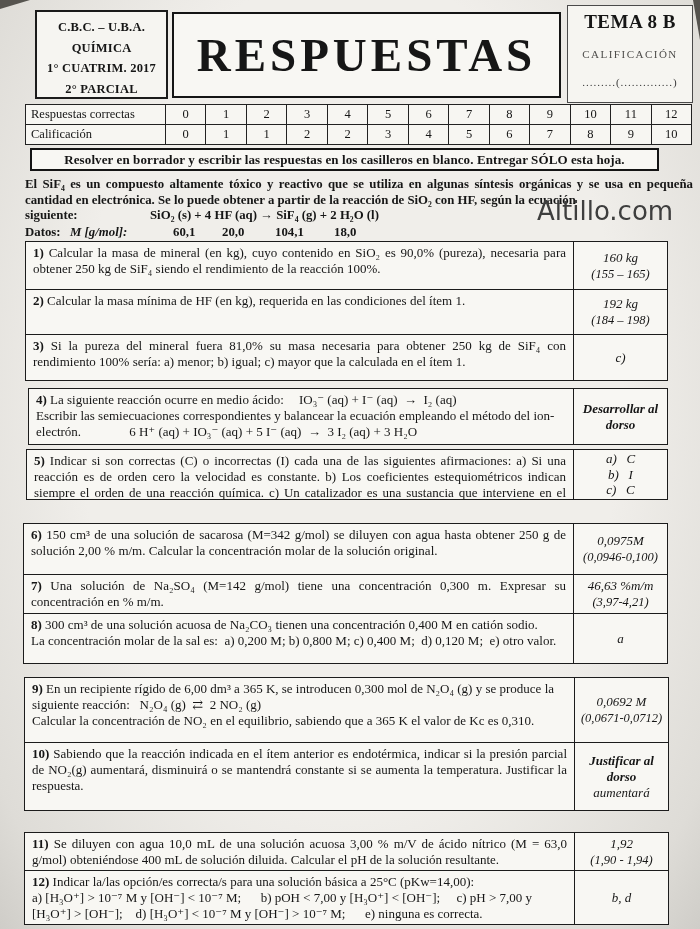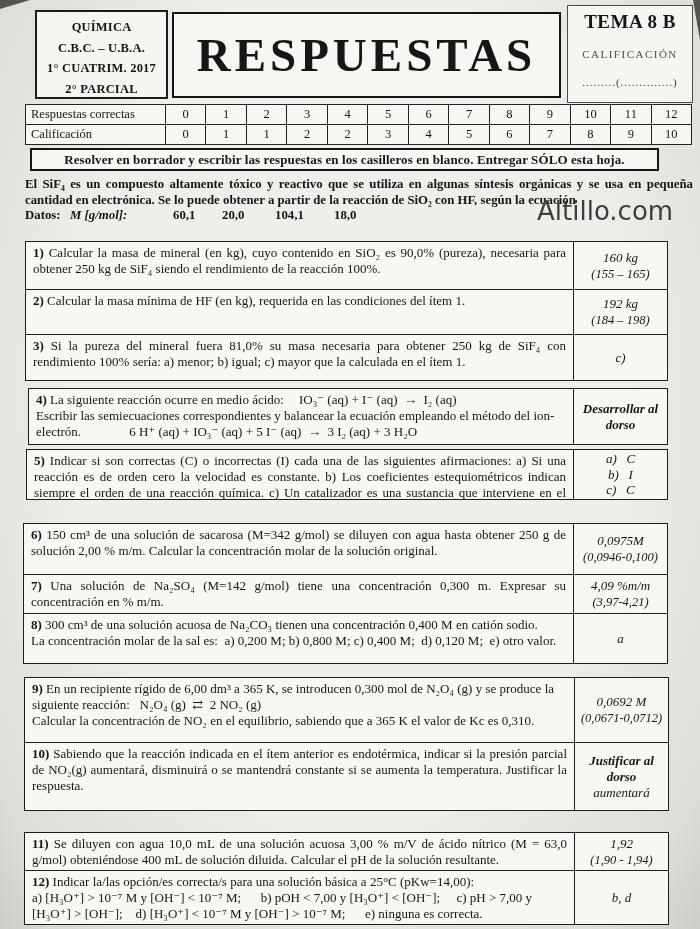--- a/index.html
+++ b/index.html
@@ -88,22 +88,22 @@
   .g4 .r0 { height:37px; } .g4 .r1 { height:54px; }
 </style>
 </head>
 <body>
 
 <div class="page">
   <div class="corner-tl"></div>
   <div class="corner-tr"></div>
 
   <div class="hdr-left">
+    <div>C.B.C. – U.B.A.</div>
     <div>QUÍMICA</div>
-    <div>C.B.C. – U.B.A.</div>
     <div>1° CUATRIM. 2017</div>
     <div>2° PARCIAL</div>
   </div>
   <div class="hdr-title">
     <span>RESPUESTAS</span>
   </div>
   <div class="hdr-right">
     <div class="tema">TEMA 8 B</div>
     <div class="calif">CALIFICACIÓN</div>
     <div class="calif-line">.........(..............)</div>
@@ -141,20 +141,24 @@
       <div class="score-cell">8</div>
       <div class="score-cell">9</div>
       <div class="score-cell">10</div>
     </div>
   </div>
 
   <div class="instruction">Resolver en borrador y escribir las respuestas en los casilleros en blanco. Entregar SÓLO esta hoja.</div>
 
   <div class="intro">
     <div class="intro-p">El SiF₄ es un compuesto altamente tóxico y reactivo que se utiliza en algunas síntesis orgánicas y se usa en pequeña cantidad en electrónica. Se lo puede obtener a partir de la reacción de SiO₂ con HF, según la ecuación</div>
+    <div class="intro-eqrow">
+      <span>siguiente:</span>
+      <span class="intro-eq">SiO₂ (s) + 4 HF (aq) → SiF₄ (g) + 2 H₂O (l)</span>
+    </div>
     <div class="intro-datos">
       <span class="datos-lbl">Datos:</span>
       <span class="datos-m">M [g/mol]:</span>
       <span class="dv0">60,1</span>
       <span class="dv1">20,0</span>
       <span class="dv2">104,1</span>
       <span class="dv3">18,0</span>
     </div>
   </div>
   <div class="watermark">Altillo.com</div>
@@ -223,21 +227,21 @@
       <div class="acell">
         <div class="aline">0,0975M</div>
         <div class="aline aline-sm">(0,0946-0,100)</div>
       </div>
     </div>
     <div class="qrow r1">
       <div class="qcell">
         <div class="qtext"><span class="qnum">7)</span><span> Una solución de Na₂SO₄ (M=142 g/mol) tiene una concentración 0,300 m. Expresar su concentración en % m/m.</span></div>
       </div>
       <div class="acell">
-        <div class="aline">4,09 %m/m</div>
+        <div class="aline">46,63 %m/m</div>
         <div class="aline aline-sm">(3,97-4,21)</div>
       </div>
     </div>
     <div class="qrow r2">
       <div class="qcell">
         <div class="qline"><span class="qnum">8)</span><span> 300 cm³ de una solución acuosa de Na₂CO₃ tienen una concentración 0,400 M en catión sodio.</span></div>
         <div class="qline">La concentración molar de la sal es:  a) 0,200 M; b) 0,800 M; c) 0,400 M;  d) 0,120 M;  e) otro valor.</div>
       </div>
       <div class="acell">
         <div class="aline">a</div>

